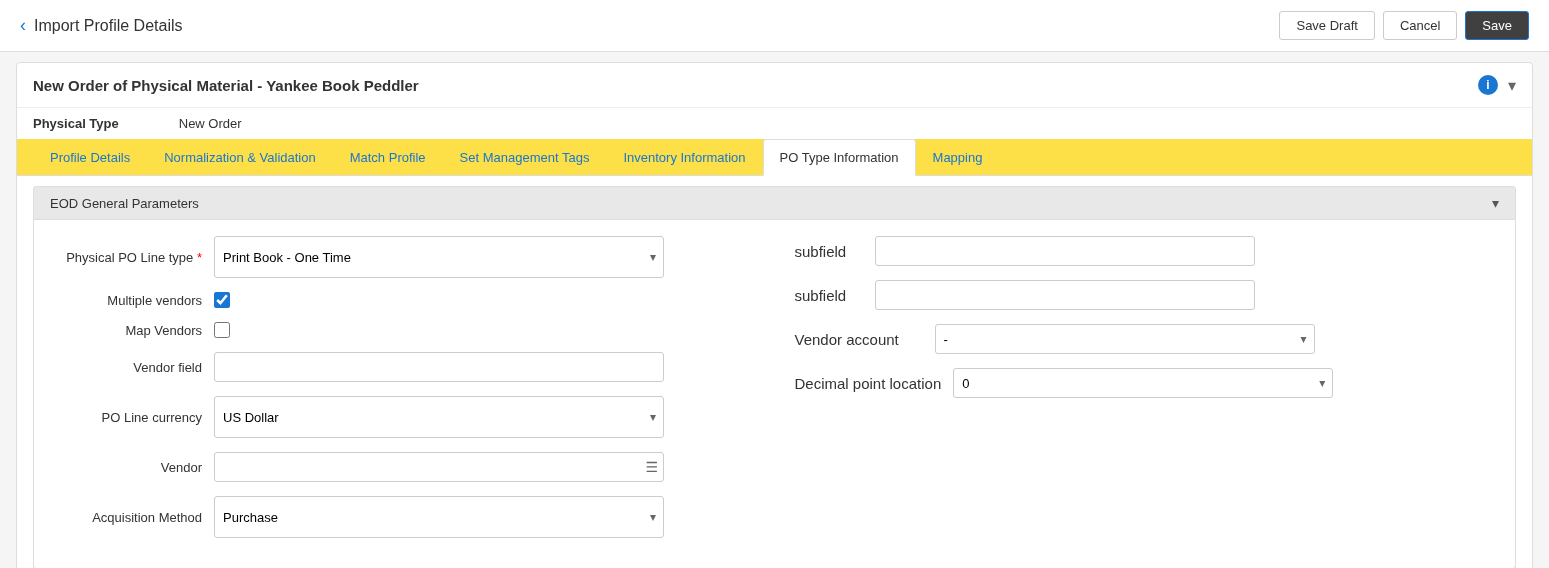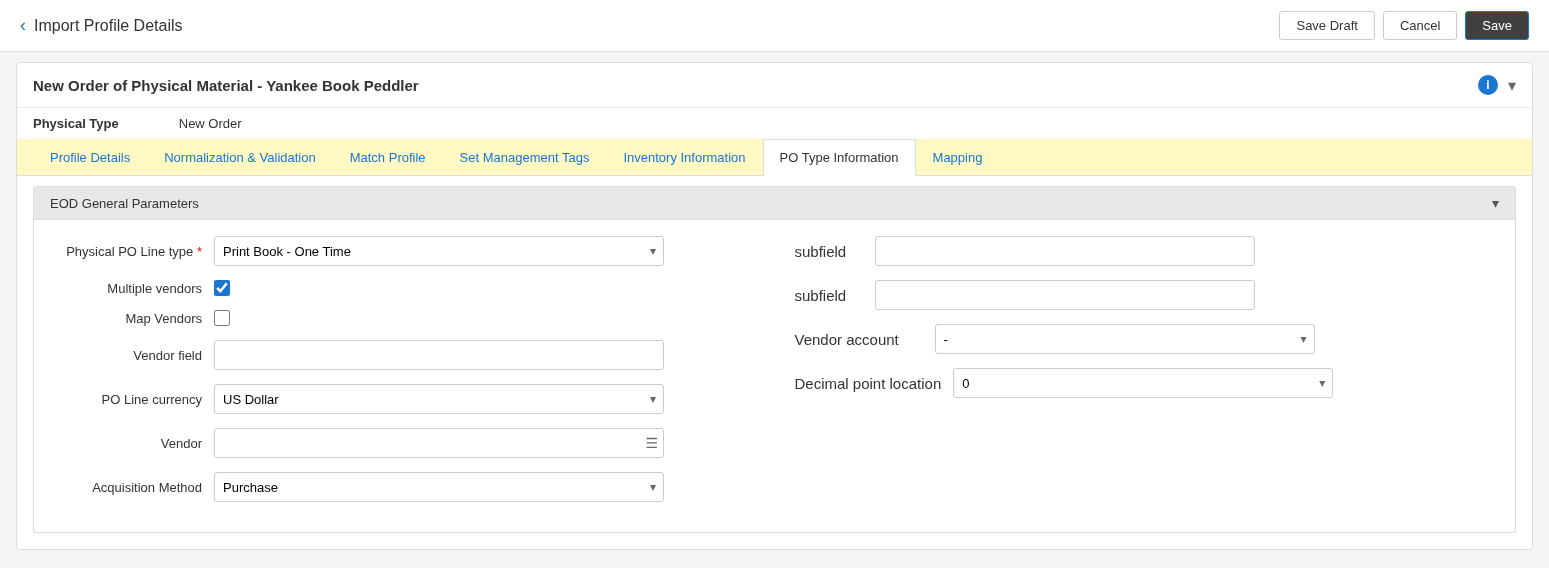--- a/index.html
+++ b/index.html
@@ -33,21 +33,21 @@
       color: #fff; font-size: 12px; font-weight: bold; cursor: pointer;
     }
     .chevron-icon { color: #666; font-size: 16px; cursor: pointer; }
 
     .profile-meta { display: flex; align-items: center; padding: 8px 16px; gap: 60px; }
     .meta-label { font-weight: bold; font-size: 13px; }
     .meta-value { font-size: 13px; color: #333; }
 
     .tabs {
       display: flex; border-bottom: 1px solid #ddd; padding: 0 16px;
-      background: #fef9c3;
+      background: #fde047;
     }
     .tab {
       padding: 10px 16px; cursor: pointer; font-size: 13px; color: #1976d2;
       border: 1px solid transparent; border-bottom: none; margin-bottom: -1px;
       border-radius: 3px 3px 0 0;
     }
     .tab.active {
       background: #fff; border-color: #ddd; color: #333; font-weight: normal;
       border-bottom: 1px solid #fff;
     }
@@ -78,21 +78,21 @@
     .form-control {
       border: 1px solid #ccc; border-radius: 3px; padding: 5px 8px;
       font-size: 13px; height: 30px;
     }
     .select-wrapper {
       position: relative; display: inline-block;
     }
     .select-wrapper select {
       appearance: none; -webkit-appearance: none;
       border: 1px solid #ccc; border-radius: 3px; padding: 5px 28px 5px 8px;
-      font-size: 13px; height: 30px; background: #fff; cursor: pointer; min-width: 200px;
+      font-size: 13px; height: 42px; background: #fff; cursor: pointer; min-width: 200px;
     }
     .select-wrapper::after {
       content: '▾'; position: absolute; right: 8px; top: 50%; transform: translateY(-50%);
       pointer-events: none; color: #666; font-size: 12px;
     }
     .select-lg select { min-width: 450px; }
 
     .checkbox-wrapper { display: flex; align-items: center; }
     .checkbox-wrapper input[type=checkbox] {
       width: 16px; height: 16px; cursor: pointer; accent-color: #1976d2;

